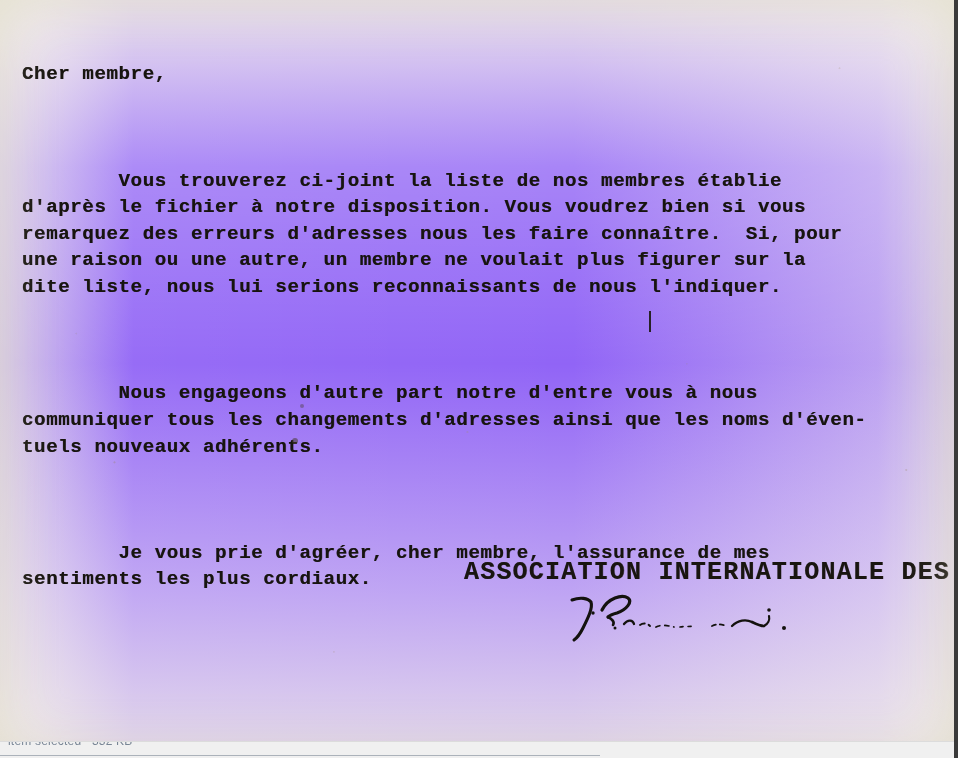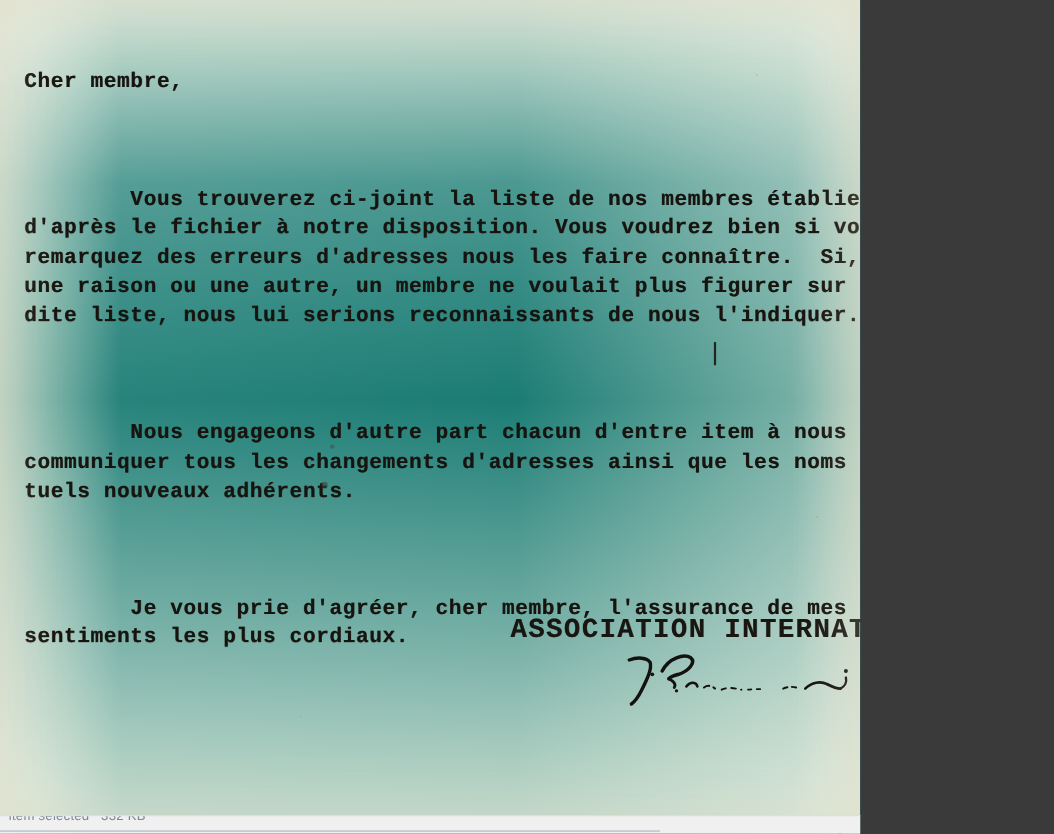--- a/index.html
+++ b/index.html
@@ -5,24 +5,24 @@
 <style>
   html, body {
     margin: 0;
     padding: 0;
     background: #3a3a3a;
   }
 
   
   .scan {
     position: relative;
-    width: 782px;
+    width: 954px;
     height: 758px;
     overflow: hidden;
-    background: #0f766e;
+    background: #8b5cf6;
     font-family: "Liberation Mono", "DejaVu Sans Mono", monospace;
     color: #141210;
     -webkit-font-smoothing: none;
   }
 
   
   .paper-tone {
     position: absolute;
     inset: 0;
     background:
@@ -230,21 +230,21 @@
   <div class="paper-tone"></div>
   <div class="speckle"></div>
 
   <div class="body-text">
     <span class="salutation">Cher membre,</span>
     <span class="para">        Vous trouverez ci-joint la liste de nos membres établie
 d'après le fichier à notre disposition. Vous voudrez bien si vous
 remarquez des erreurs d'adresses nous les faire connaître.  Si, pour
 une raison ou une autre, un membre ne voulait plus figurer sur la
 dite liste, nous lui serions reconnaissants de nous l'indiquer.</span>
-    <span class="para">        Nous engageons d'autre part chacun d'entre item à nous
+    <span class="para">        Nous engageons d'autre part notre d'entre vous à nous
 communiquer tous les changements d'adresses ainsi que les noms d'éven-
 tuels nouveaux adhérents.</span>
     <span class="para">        Je vous prie d'agréer, cher membre, l'assurance de mes
 sentiments les plus cordiaux.</span>
   </div>
 
   <div class="stray-bar"></div>
 
   <div class="smudge"></div>
   <div class="smudge2"></div>

